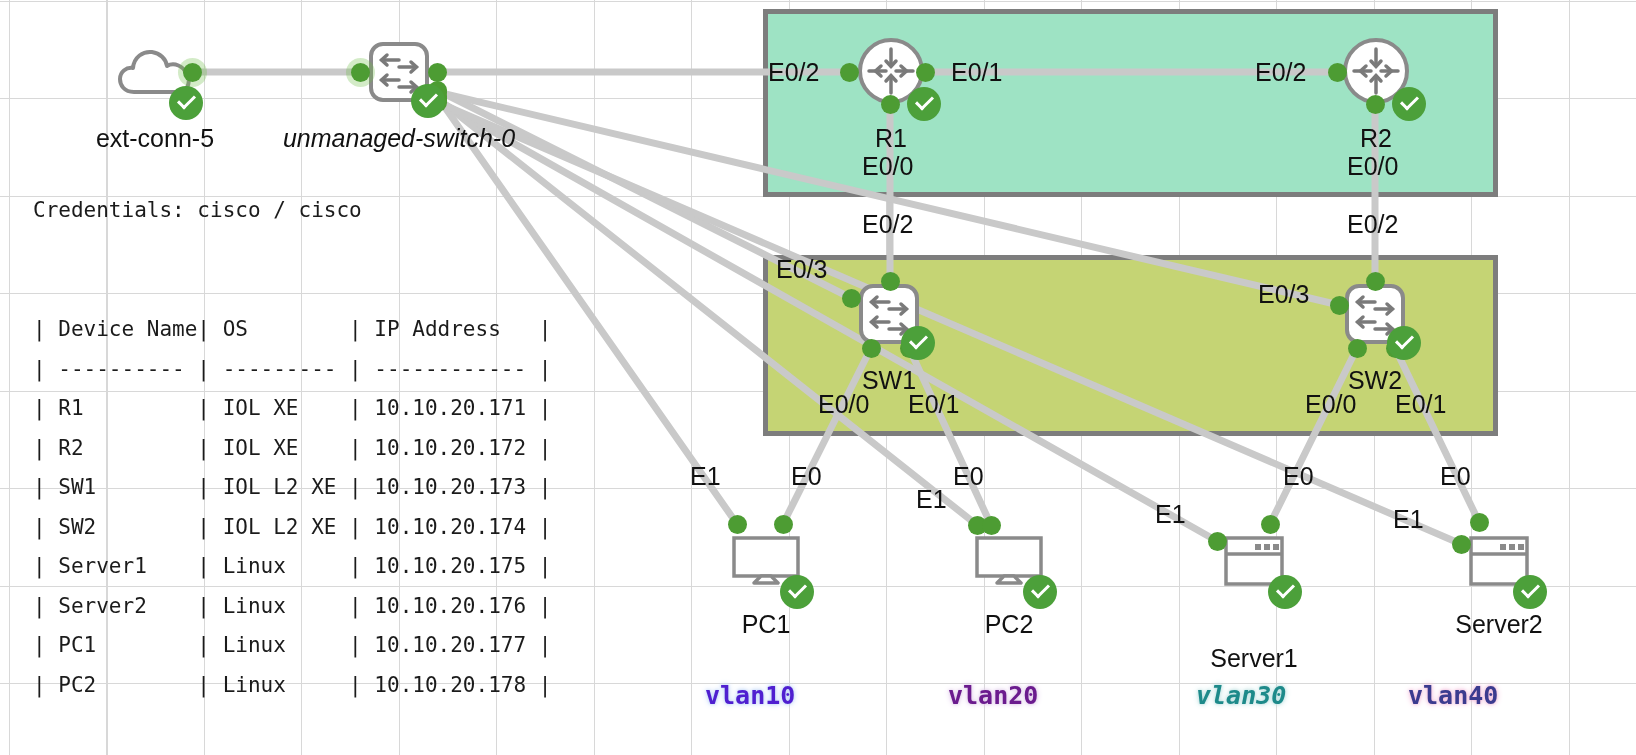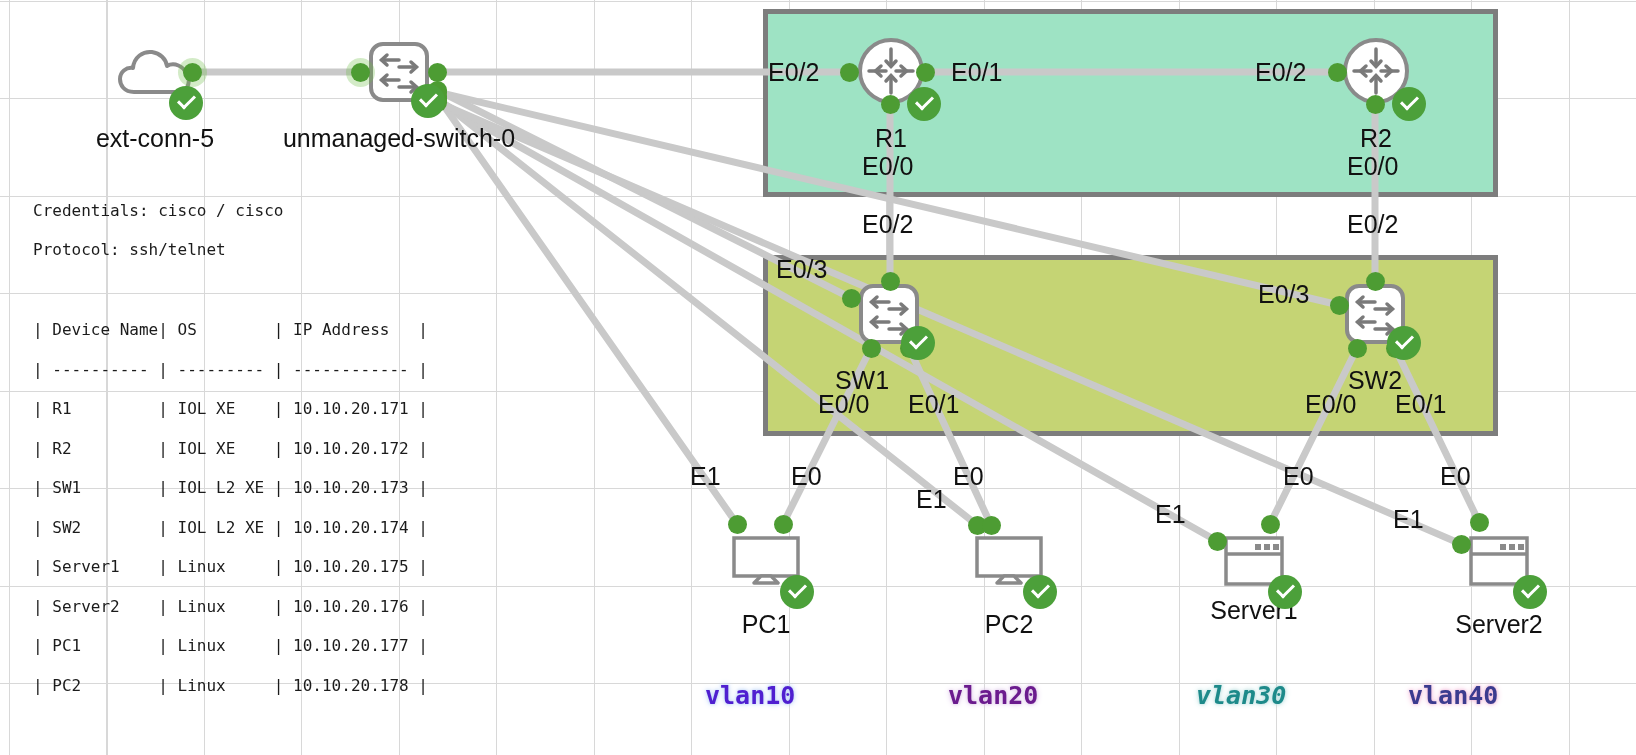--- a/index.html
+++ b/index.html
@@ -86,21 +86,21 @@
     position: absolute;
     left: 9px; top: 9px;
     width: 14px; height: 7px;
     border-left: 3.5px solid #ffffff;
     border-bottom: 3.5px solid #ffffff;
     transform: rotate(-45deg);
   }
   .textblock {
     position: absolute;
     font-family: "DejaVu Sans Mono", "Liberation Mono", monospace;
-    font-size: 16px;
+    font-size: 21px;
     color: #1b1b1b;
     white-space: pre;
     z-index: 6;
     line-height: 39.5px;
     letter-spacing: 0px;
   }
   .vlan {
     position: absolute;
     font-family: "DejaVu Sans Mono", "Liberation Mono", monospace;
     font-size: 25px;
@@ -150,21 +150,21 @@
             <polyline points="19,14 13.5,19 19,24"></polyline>
       <line x1="31" y1="26" x2="48" y2="26"></line>
             <polyline points="43,21 48.5,26 43,31"></polyline>
       <line x1="14" y1="39" x2="31" y2="39"></line>
             <polyline points="19,34 13.5,39 19,44"></polyline>
       <line x1="31" y1="46" x2="48" y2="46"></line>
             <polyline points="43,41 48.5,46 43,51"></polyline>
     </g>
   </svg></div>
       <div class="badge" style="left: 411px; top: 84px;"></div>
-      <div class="node-label" style="left: 399px; top: 124px; transform: translateX(-50%);">unmanaged-switch-0</div>
+      <div class="node-label" style="left: 399px; top: 124px; transform: translateX(-50%); font-style: italic;">unmanaged-switch-0</div>
       <div class="node" style="left: 856px; top: 36px;"><svg width="70" height="70" viewBox="0 0 70 70">
     <circle cx="35" cy="35" r="31" fill="#ffffff" stroke="#8a8a8a" stroke-width="4"></circle>
     <g stroke="#7a7a7a" stroke-width="3.5" fill="none" stroke-linecap="round">
       <line x1="35" y1="13" x2="35" y2="30"></line>
             <polyline points="30,25 35,30.5 40,25"></polyline>
       <line x1="35" y1="57" x2="35" y2="40"></line>
             <polyline points="30,45 35,39.5 40,45"></polyline>
       <line x1="13" y1="35" x2="30" y2="35"></line>
             <polyline points="25,30 19.5,35 25,40"></polyline>
       <line x1="57" y1="35" x2="40" y2="35"></line>
@@ -195,21 +195,21 @@
             <polyline points="19,14 13.5,19 19,24"></polyline>
       <line x1="31" y1="26" x2="48" y2="26"></line>
             <polyline points="43,21 48.5,26 43,31"></polyline>
       <line x1="14" y1="39" x2="31" y2="39"></line>
             <polyline points="19,34 13.5,39 19,44"></polyline>
       <line x1="31" y1="46" x2="48" y2="46"></line>
             <polyline points="43,41 48.5,46 43,51"></polyline>
     </g>
   </svg></div>
       <div class="badge" style="left: 901px; top: 326px;"></div>
-      <div class="node-label" style="left: 862px; top: 366px; transform: translateX(-50%); text-align: right;">SW1</div>
+      <div class="node-label" style="left: 889px; top: 366px; transform: translateX(-50%); text-align: right;">SW1</div>
       <div class="node" style="left: 1344px; top: 283px;"><svg width="62" height="62" viewBox="0 0 62 62">
     <rect x="3" y="3" width="56" height="56" rx="12" ry="12" fill="#ffffff" stroke="#8a8a8a" stroke-width="4"></rect>
     <g stroke="#7a7a7a" stroke-width="3.5" fill="none" stroke-linecap="round">
       <line x1="14" y1="19" x2="31" y2="19"></line>
             <polyline points="19,14 13.5,19 19,24"></polyline>
       <line x1="31" y1="26" x2="48" y2="26"></line>
             <polyline points="43,21 48.5,26 43,31"></polyline>
       <line x1="14" y1="39" x2="31" y2="39"></line>
             <polyline points="19,34 13.5,39 19,44"></polyline>
       <line x1="31" y1="46" x2="48" y2="46"></line>
@@ -233,21 +233,21 @@
       <div class="node" style="left: 1223px; top: 535px;"><svg width="62" height="52" viewBox="0 0 62 52">
     <rect x="3" y="3" width="56" height="46" fill="#ffffff" stroke="#8a8a8a" stroke-width="3.5"></rect>
     <line x1="3" y1="19" x2="59" y2="19" stroke="#8a8a8a" stroke-width="3.5"></line>
     <g fill="#8a8a8a">
             <rect x="32" y="9" width="6" height="6"></rect>
             <rect x="41" y="9" width="6" height="6"></rect>
             <rect x="50" y="9" width="6" height="6"></rect>
           </g>
   </svg></div>
       <div class="badge" style="left: 1268px; top: 575px;"></div>
-      <div class="node-label" style="left: 1254px; top: 596px; transform: translateX(-50%);">Server1</div>
+      <div class="node-label" style="left: 1254px; top: 644px; transform: translateX(-50%);">Server1</div>
       <div class="node" style="left: 1468px; top: 535px;"><svg width="62" height="52" viewBox="0 0 62 52">
     <rect x="3" y="3" width="56" height="46" fill="#ffffff" stroke="#8a8a8a" stroke-width="3.5"></rect>
     <line x1="3" y1="19" x2="59" y2="19" stroke="#8a8a8a" stroke-width="3.5"></line>
     <g fill="#8a8a8a">
             <rect x="32" y="9" width="6" height="6"></rect>
             <rect x="41" y="9" width="6" height="6"></rect>
             <rect x="50" y="9" width="6" height="6"></rect>
           </g>
   </svg></div>
       <div class="badge" style="left: 1513px; top: 575px;"></div>
@@ -305,21 +305,20 @@
       <div class="iflabel" style="left: 791px; top: 462px;">E0</div>
       <div class="iflabel" style="left: 953px; top: 462px;">E0</div>
       <div class="iflabel" style="left: 916px; top: 485px;">E1</div>
       <div class="iflabel" style="left: 1283px; top: 462px;">E0</div>
       <div class="iflabel" style="left: 1155px; top: 500px;">E1</div>
       <div class="iflabel" style="left: 1440px; top: 462px;">E0</div>
       <div class="iflabel" style="left: 1393px; top: 505px;">E1</div>
     </div>
 
   <div class="textblock" style="left:33px; top:191px;">Credentials: cisco / cisco</div>
-  <div class="textblock" style="left:33px; top:230px;">Protocol: ssh/telnet</div>
   <div class="textblock" id="devtable" style="left:33px; top:310px;">| Device Name| OS        | IP Address   |
 | ---------- | --------- | ------------ |
 | R1         | IOL XE    | 10.10.20.171 |
 | R2         | IOL XE    | 10.10.20.172 |
 | SW1        | IOL L2 XE | 10.10.20.173 |
 | SW2        | IOL L2 XE | 10.10.20.174 |
 | Server1    | Linux     | 10.10.20.175 |
 | Server2    | Linux     | 10.10.20.176 |
 | PC1        | Linux     | 10.10.20.177 |
 | PC2        | Linux     | 10.10.20.178 |</div>

